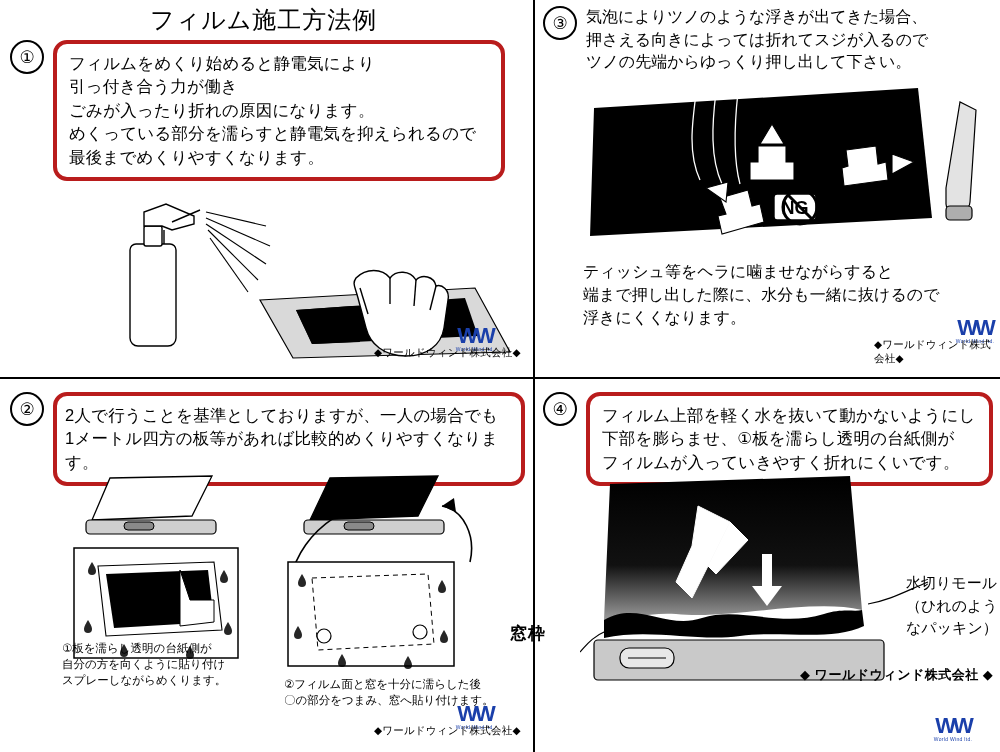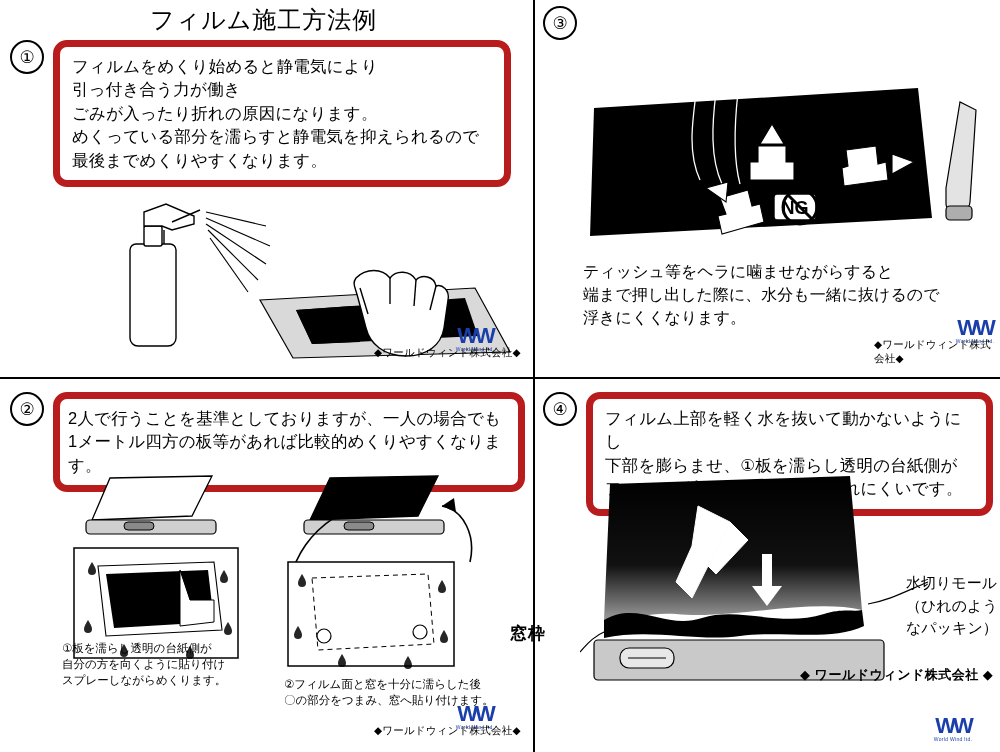--- a/index.html
+++ b/index.html
@@ -14,21 +14,21 @@
   .page{position:relative;width:1000px;height:528px;}
 
   
   .circnum{
     width:30px;height:30px;border:2px solid #000;border-radius:50%;
     display:flex;align-items:center;justify-content:center;
     font-size:17px;line-height:1;flex:0 0 auto;
     background:#fff;
   }
   .bubble{
-    border:7px solid #b91c1c;border-radius:14px;background:#fff;
+    border:4px solid #b91c1c;border-radius:14px;background:#fff;
     padding:8px 12px;font-size:16.5px;line-height:1.42;
     letter-spacing:.2px;white-space:pre-line;
   }
   .plain{font-size:16px;line-height:1.45;white-space:pre-line;}
   .small{font-size:11.5px;line-height:1.4;white-space:pre-line;}
 
   .title{
     position:absolute;left:150px;top:4px;
     font-size:24px;font-weight:400;letter-spacing:1px;
   }
@@ -201,20 +201,23 @@
     <div class="logo">
       <div class="mark">WW</div>
       <div class="sub">World Wind ltd.</div>
     </div>
   </div>
   <div class="illus credit" style="left:374px;top:724px;">◆ワールドウィンド株式会社◆</div>
 
   <div class="panel" id="p3">
     <div class="hdr">
       <div class="circnum">③</div>
+      <div class="hdrtext">気泡によりツノのような浮きが出てきた場合、
+押さえる向きによっては折れてスジが入るので
+ツノの先端からゆっくり押し出して下さい。</div>
     </div>
   </div>
 
   <div class="illus" style="left:588px;top:84px;">
     <svg width="400" height="170" viewBox="0 0 400 170">
 
       <polygon points="6,24 330,4 344,134 2,152" fill="#000"></polygon>
 
       <g stroke="#ffffff" stroke-width="1.3" fill="none">
         <path d="M108,10 C104,40 100,70 112,96"></path>

